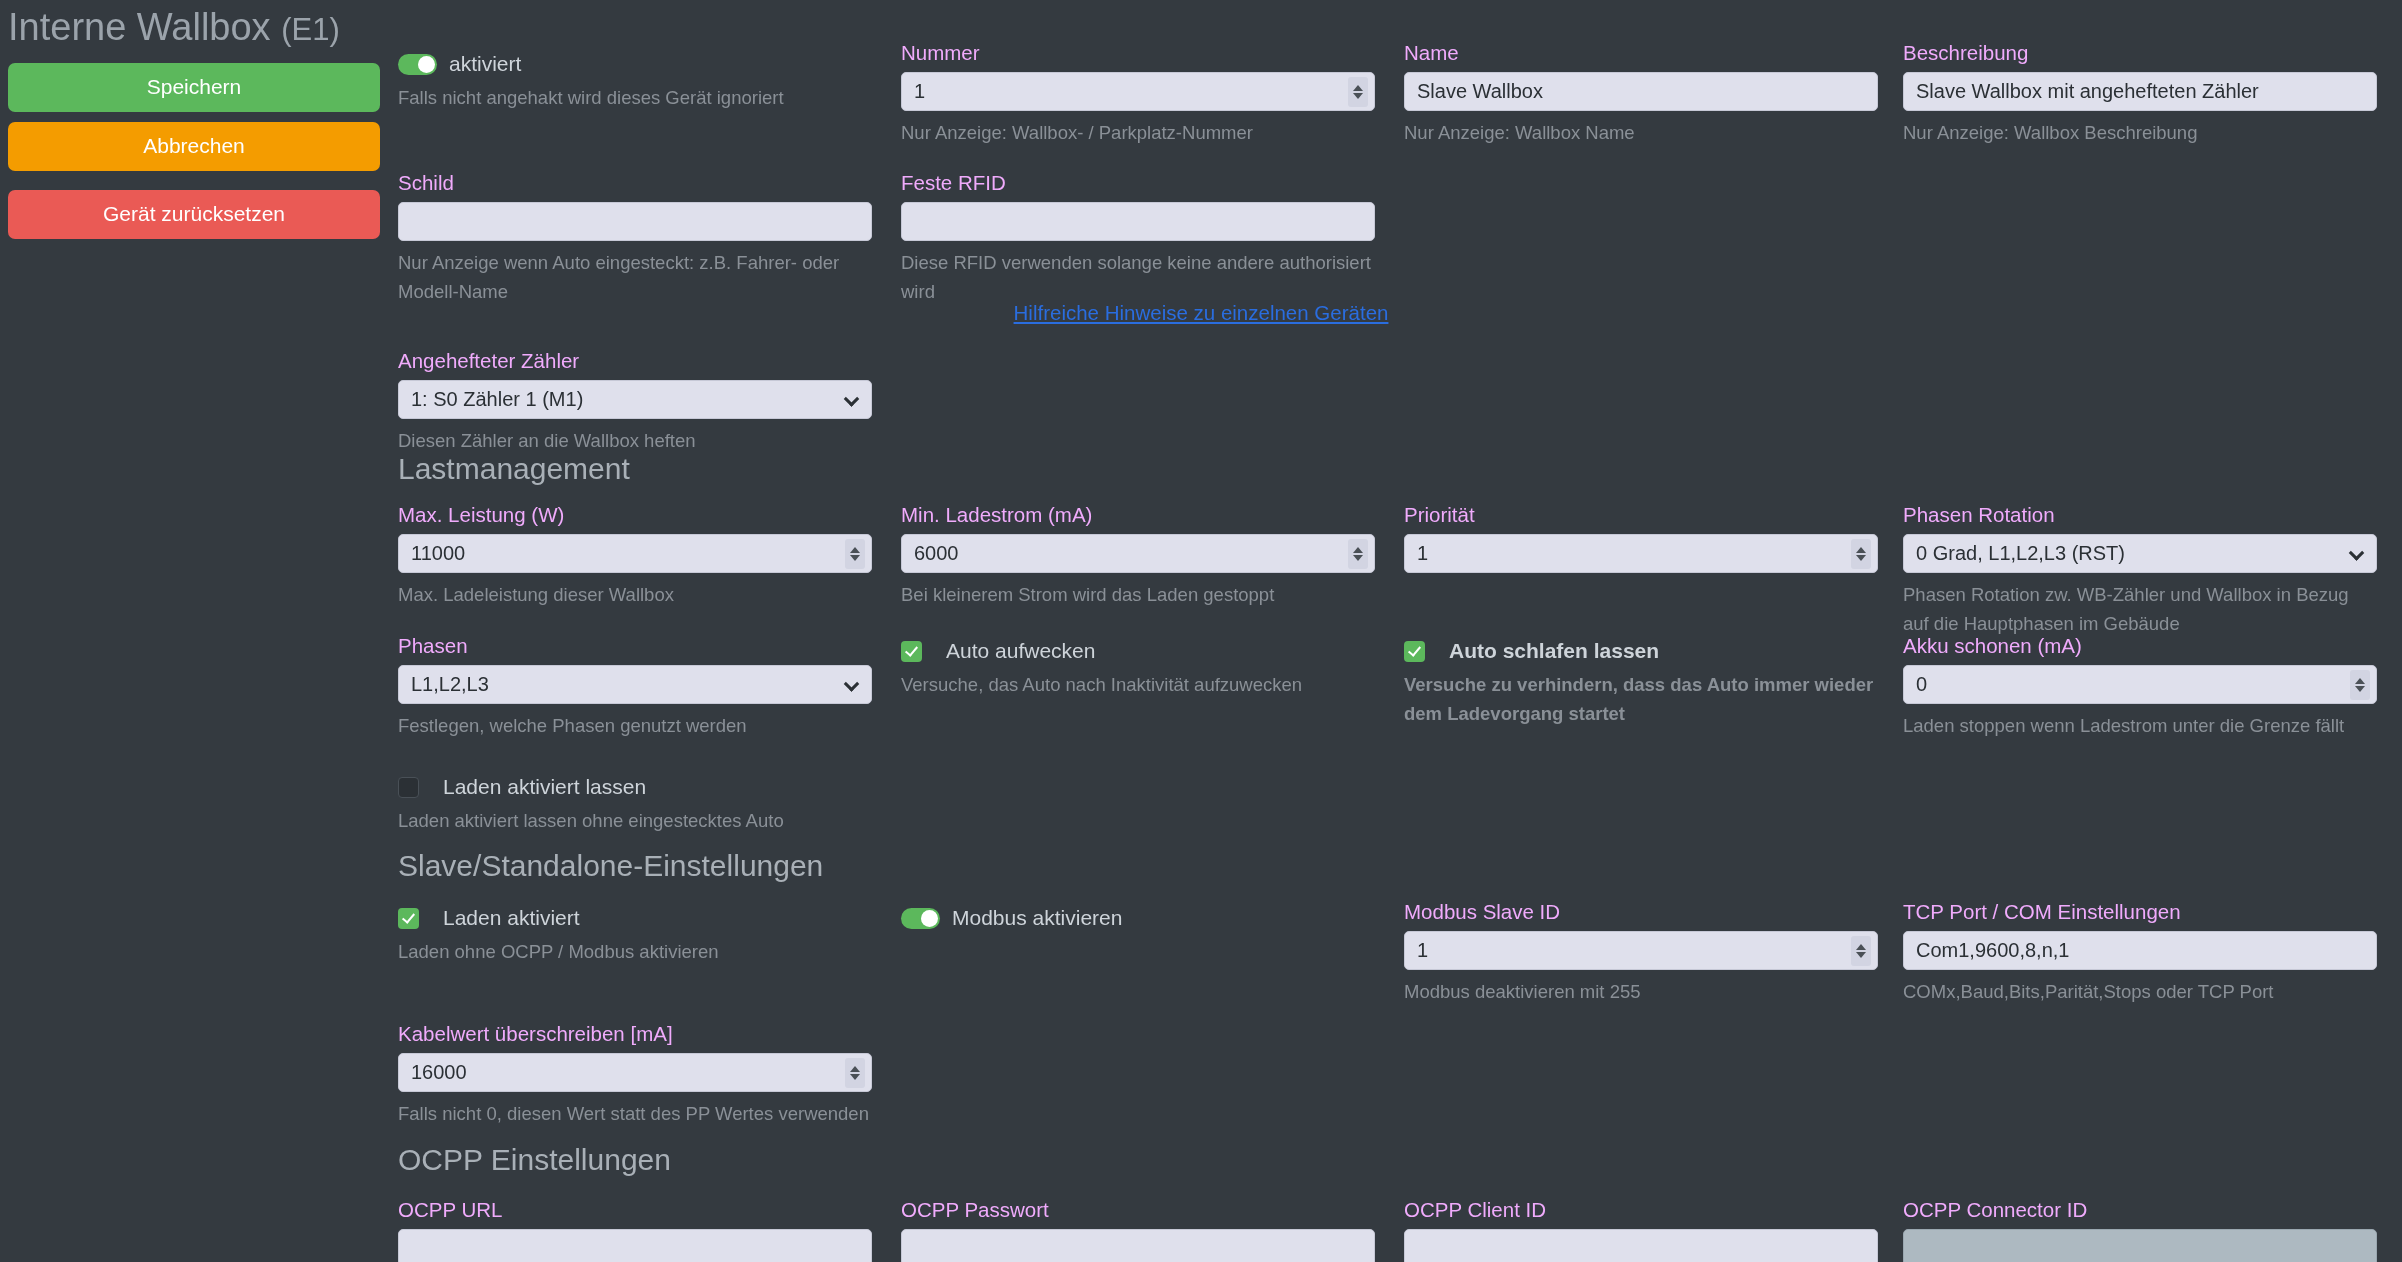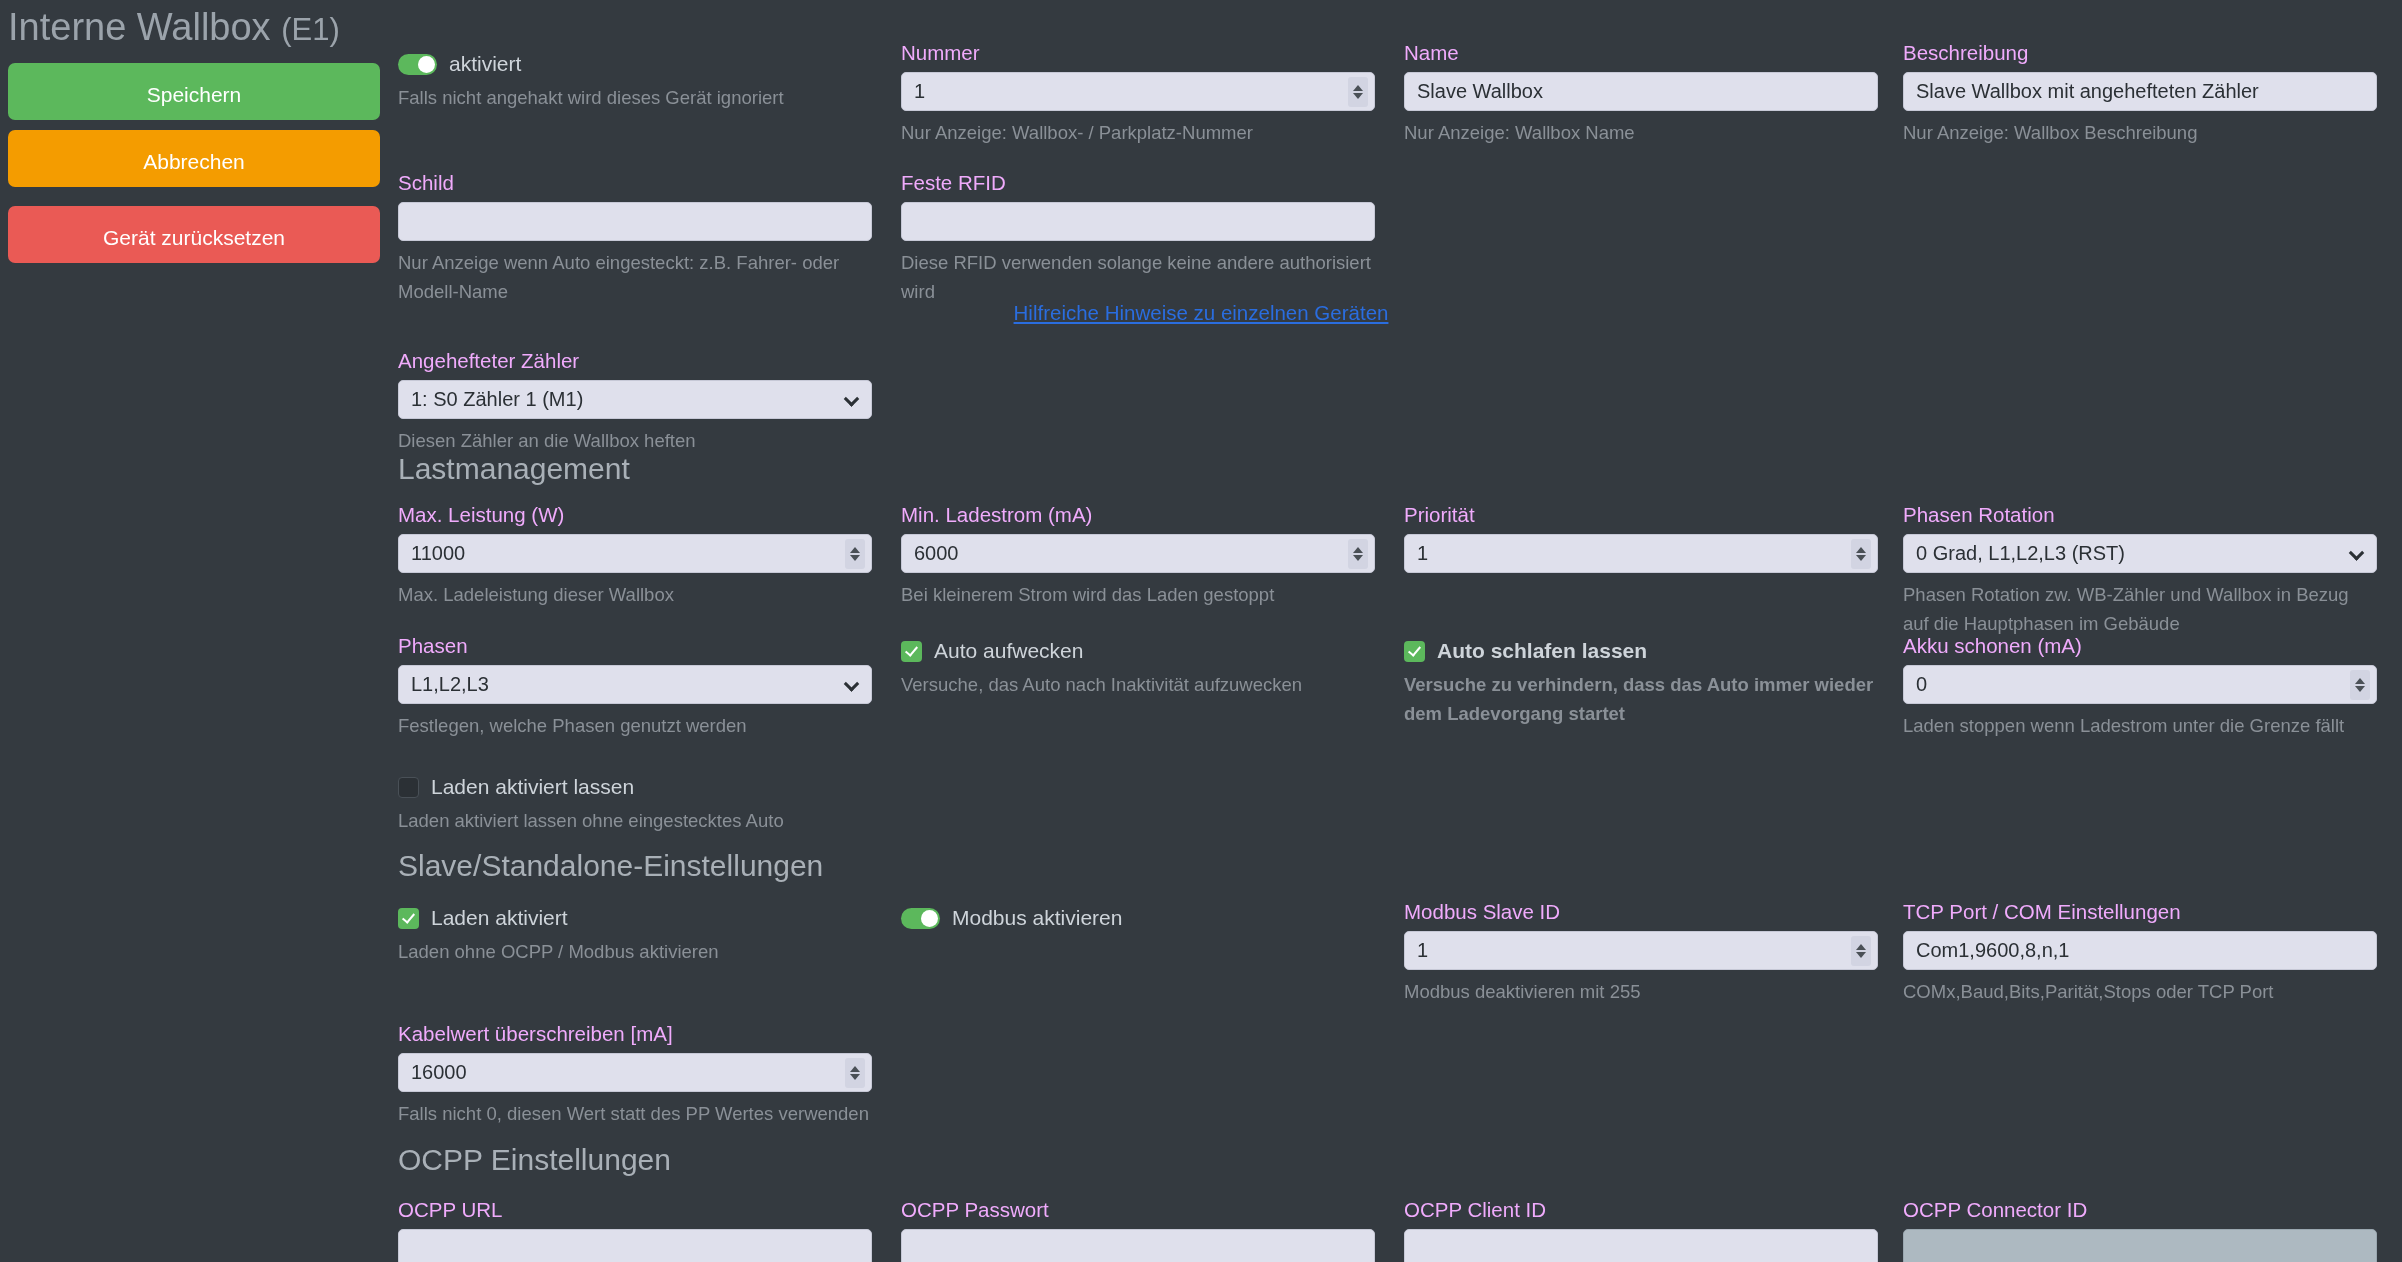--- a/index.html
+++ b/index.html
@@ -33,21 +33,21 @@
     white-space: nowrap;
   }
   .page-title .sub {
     font-size: 31px;
     color: #9ba3ab;
   }
   .btn {
     display: block;
     width: 372px;
     margin: 10px 0 0 8px;
-    padding: 20px 0 13px 0;
+    padding: 12px 0 13px 0;
     border: none;
     border-radius: 7px;
     color: #ffffff;
     font-size: 21px;
     font-family: "Liberation Sans", sans-serif;
     text-align: center;
     cursor: pointer;
   }
   .btn-save   { background: #5cb85c; }
   .btn-cancel { background: #f49c00; }
@@ -154,21 +154,21 @@
   .toggle .knob {
     position: absolute;
     top: 2px; left: 20px;
     width: 17px; height: 17px;
     background: #ffffff;
     border-radius: 50%;
   }
   .toggle-label { color: #ced4da; font-size: 21px; white-space: nowrap; }
 
   
-  .cb-row { display: flex; align-items: center; gap: 12px; }
+  .cb-row { display: flex; align-items: center; gap: 24px; }
   .cbox {
     width: 21px; height: 21px;
     border-radius: 4px;
     background: #5cb85c;
     position: relative;
     flex: 0 0 auto;
     cursor: pointer;
   }
   .cbox.off { background: #2b3035; border: 1px solid #495057; }
   .cbox.on::after {

